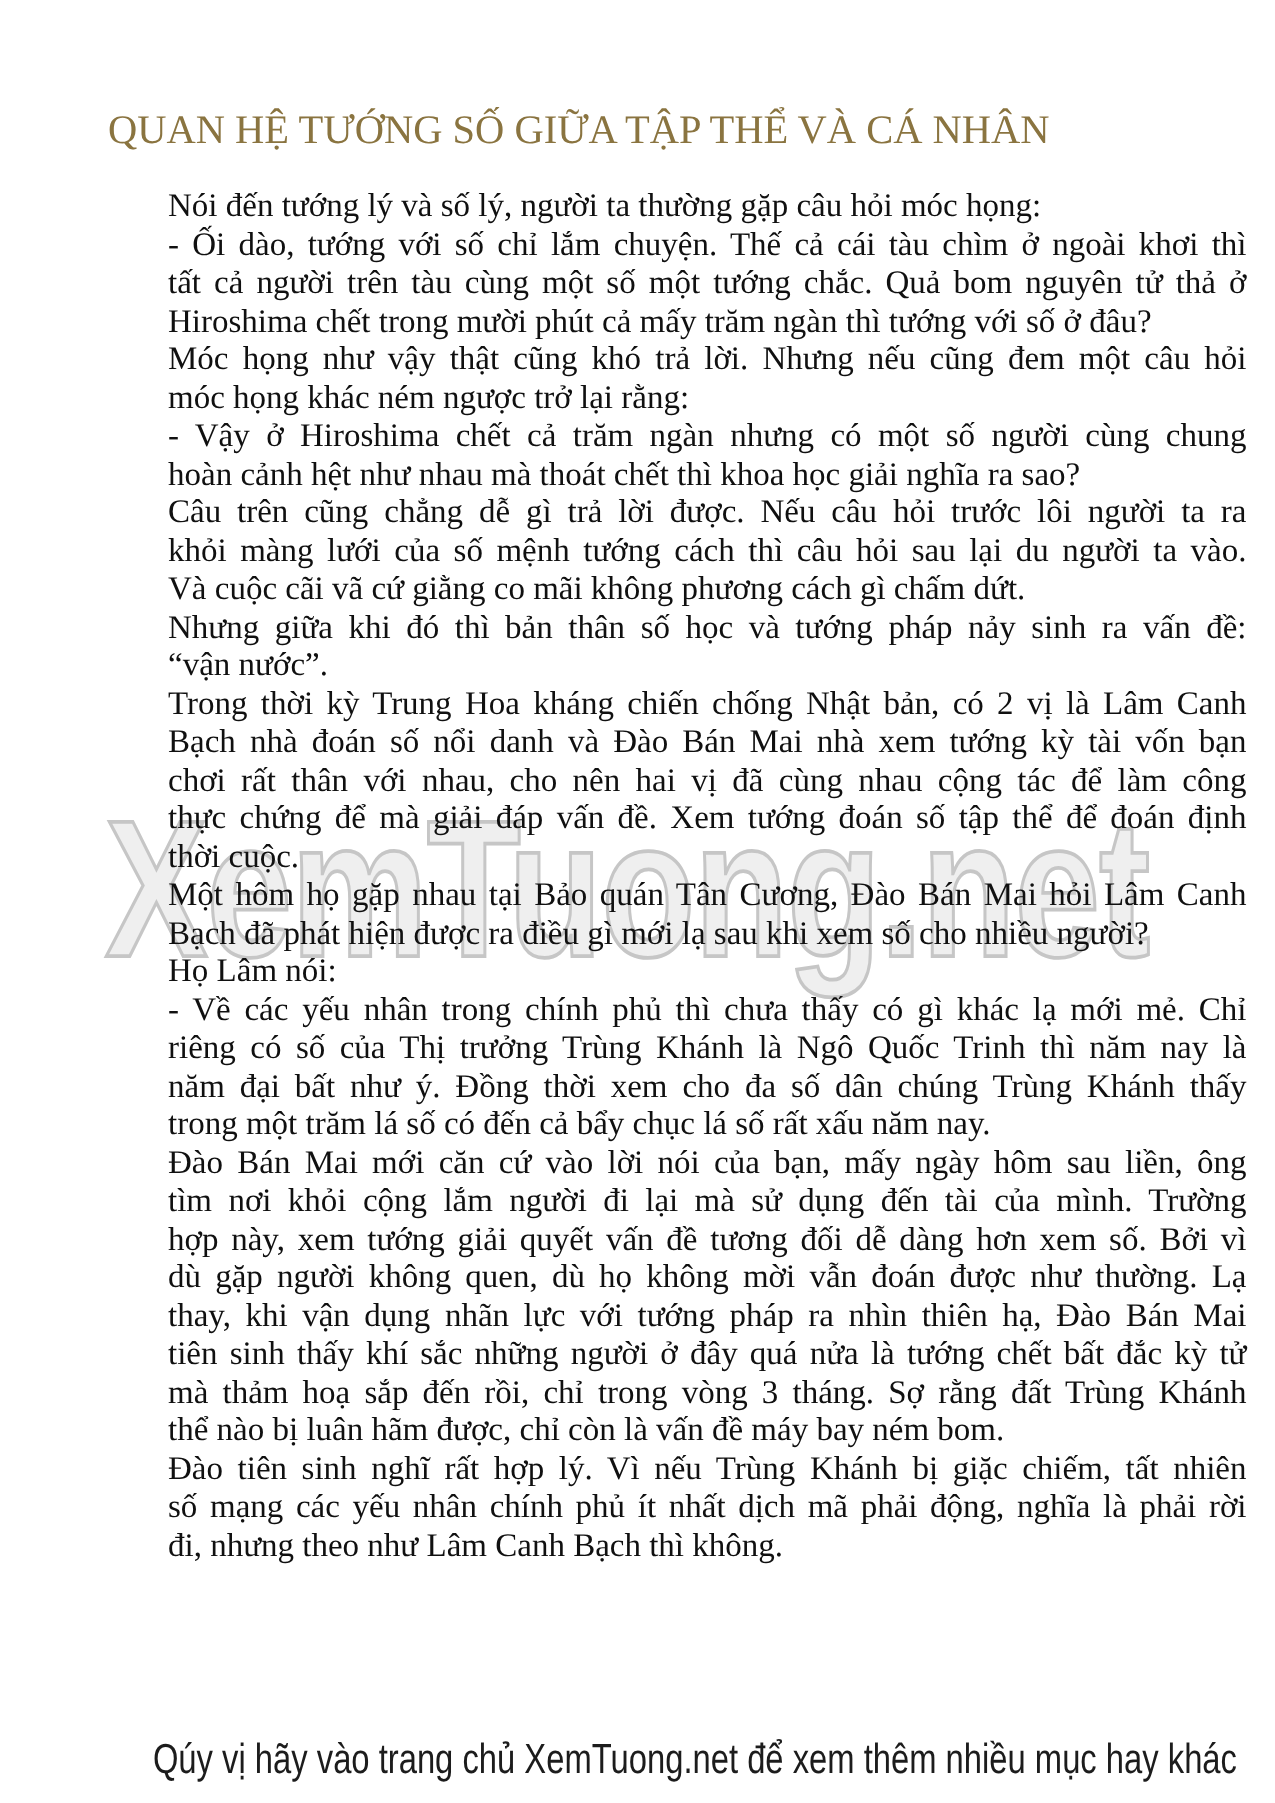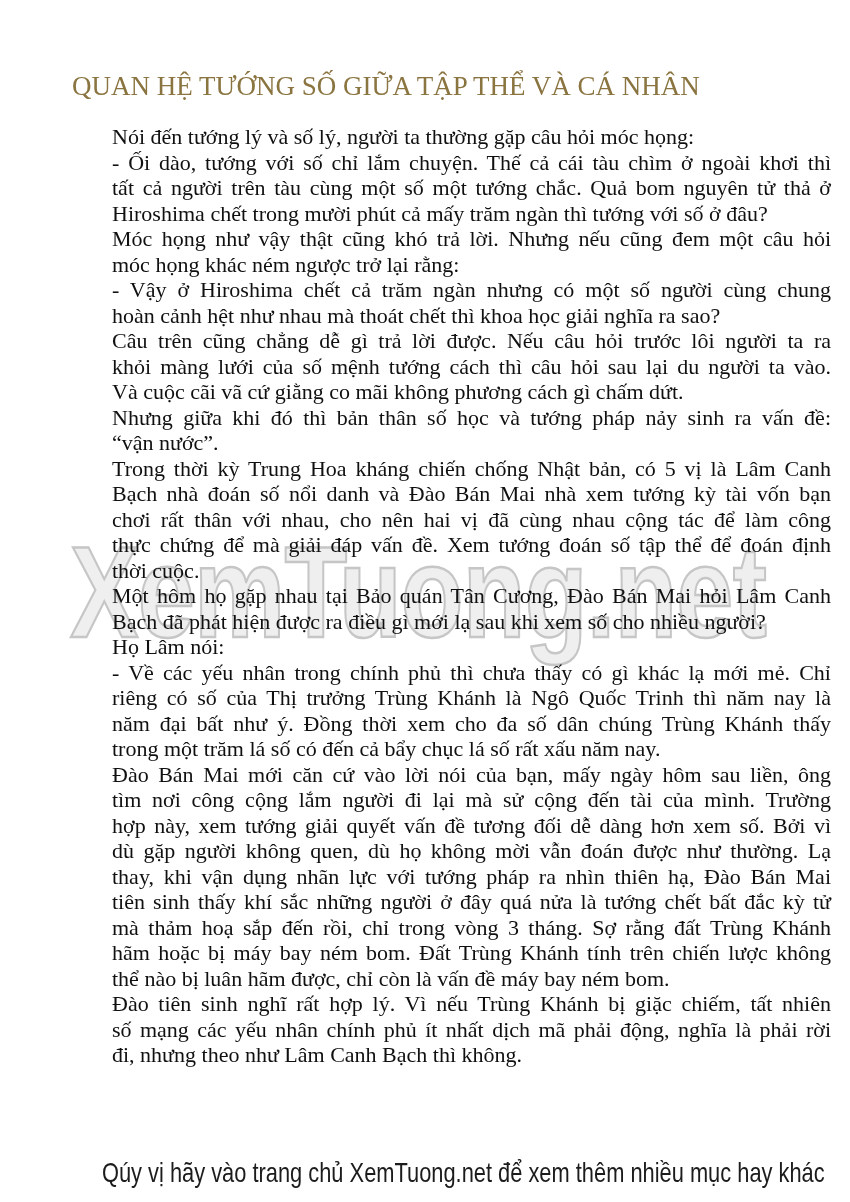--- a/index.html
+++ b/index.html
@@ -95,40 +95,39 @@
         <div class="ln end">Hiroshima chết trong mười phút cả mấy trăm ngàn thì tướng với số ở đâu?</div>
         <div class="ln">Móc họng như vậy thật cũng khó trả lời. Nhưng nếu cũng đem một câu hỏi</div>
         <div class="ln end">móc họng khác ném ngược trở lại rằng:</div>
         <div class="ln">- Vậy ở Hiroshima chết cả trăm ngàn nhưng có một số người cùng chung</div>
         <div class="ln end">hoàn cảnh hệt như nhau mà thoát chết thì khoa học giải nghĩa ra sao?</div>
         <div class="ln">Câu trên cũng chẳng dễ gì trả lời được. Nếu câu hỏi trước lôi người ta ra</div>
         <div class="ln">khỏi màng lưới của số mệnh tướng cách thì câu hỏi sau lại du người ta vào.</div>
         <div class="ln end">Và cuộc cãi vã cứ giằng co mãi không phương cách gì chấm dứt.</div>
         <div class="ln">Nhưng giữa khi đó thì bản thân số học và tướng pháp nảy sinh ra vấn đề:</div>
         <div class="ln end">“vận nước”.</div>
-        <div class="ln">Trong thời kỳ Trung Hoa kháng chiến chống Nhật bản, có 5 vị là Lâm Canh</div>
+        <div class="ln">Trong thời kỳ Trung Hoa kháng chiến chống Nhật bản, có 2 vị là Lâm Canh</div>
         <div class="ln">Bạch nhà đoán số nổi danh và Đào Bán Mai nhà xem tướng kỳ tài vốn bạn</div>
         <div class="ln">chơi rất thân với nhau, cho nên hai vị đã cùng nhau cộng tác để làm công</div>
         <div class="ln">thực chứng để mà giải đáp vấn đề. Xem tướng đoán số tập thể để đoán định</div>
         <div class="ln end">thời cuộc.</div>
         <div class="ln">Một hôm họ gặp nhau tại Bảo quán Tân Cương, Đào Bán Mai hỏi Lâm Canh</div>
         <div class="ln end">Bạch đã phát hiện được ra điều gì mới lạ sau khi xem số cho nhiều người?</div>
         <div class="ln end">Họ Lâm nói:</div>
         <div class="ln">- Về các yếu nhân trong chính phủ thì chưa thấy có gì khác lạ mới mẻ. Chỉ</div>
         <div class="ln">riêng có số của Thị trưởng Trùng Khánh là Ngô Quốc Trinh thì năm nay là</div>
         <div class="ln">năm đại bất như ý. Đồng thời xem cho đa số dân chúng Trùng Khánh thấy</div>
         <div class="ln end">trong một trăm lá số có đến cả bẩy chục lá số rất xấu năm nay.</div>
         <div class="ln">Đào Bán Mai mới căn cứ vào lời nói của bạn, mấy ngày hôm sau liền, ông</div>
-        <div class="ln">tìm nơi công cộng lắm người đi lại mà sử cộng đến tài của mình. Trường</div>
+        <div class="ln">tìm nơi khỏi cộng lắm người đi lại mà sử dụng đến tài của mình. Trường</div>
         <div class="ln">hợp này, xem tướng giải quyết vấn đề tương đối dễ dàng hơn xem số. Bởi vì</div>
         <div class="ln">dù gặp người không quen, dù họ không mời vẫn đoán được như thường. Lạ</div>
         <div class="ln">thay, khi vận dụng nhãn lực với tướng pháp ra nhìn thiên hạ, Đào Bán Mai</div>
         <div class="ln">tiên sinh thấy khí sắc những người ở đây quá nửa là tướng chết bất đắc kỳ tử</div>
         <div class="ln">mà thảm hoạ sắp đến rồi, chỉ trong vòng 3 tháng. Sợ rằng đất Trùng Khánh</div>
-        <div class="ln">hãm hoặc bị máy bay ném bom. Đất Trùng Khánh tính trên chiến lược không</div>
         <div class="ln end">thể nào bị luân hãm được, chỉ còn là vấn đề máy bay ném bom.</div>
         <div class="ln">Đào tiên sinh nghĩ rất hợp lý. Vì nếu Trùng Khánh bị giặc chiếm, tất nhiên</div>
         <div class="ln">số mạng các yếu nhân chính phủ ít nhất dịch mã phải động, nghĩa là phải rời</div>
         <div class="ln end">đi, nhưng theo như Lâm Canh Bạch thì không.</div>
       </div>
   </div>
 
   <div class="footer">
     <span class="footer-inner">Qúy vị hãy vào trang chủ XemTuong.net để xem thêm nhiều mục hay khác</span>
   </div>

